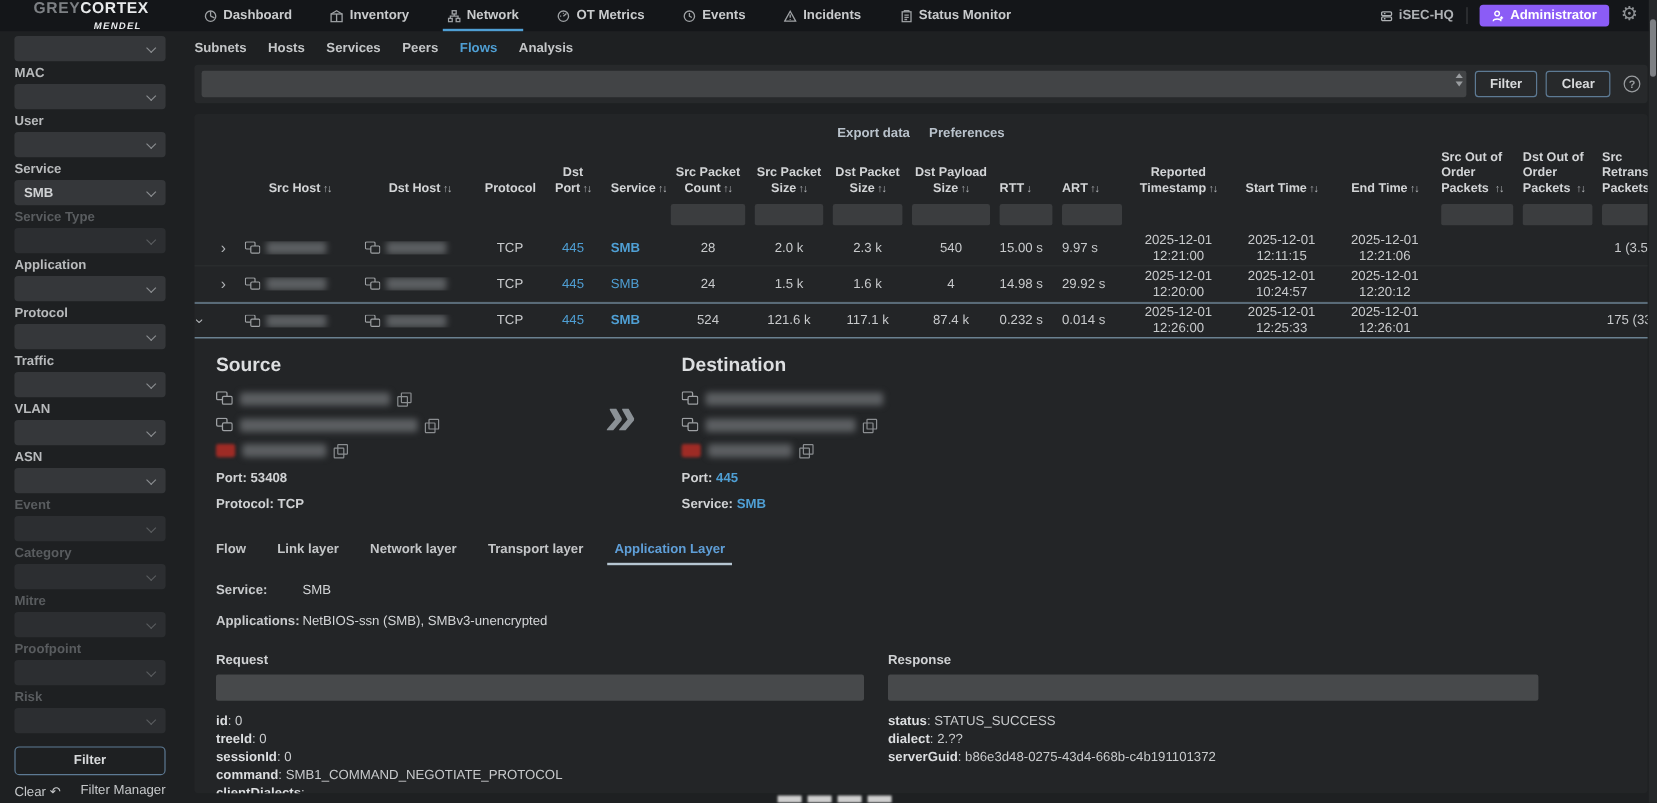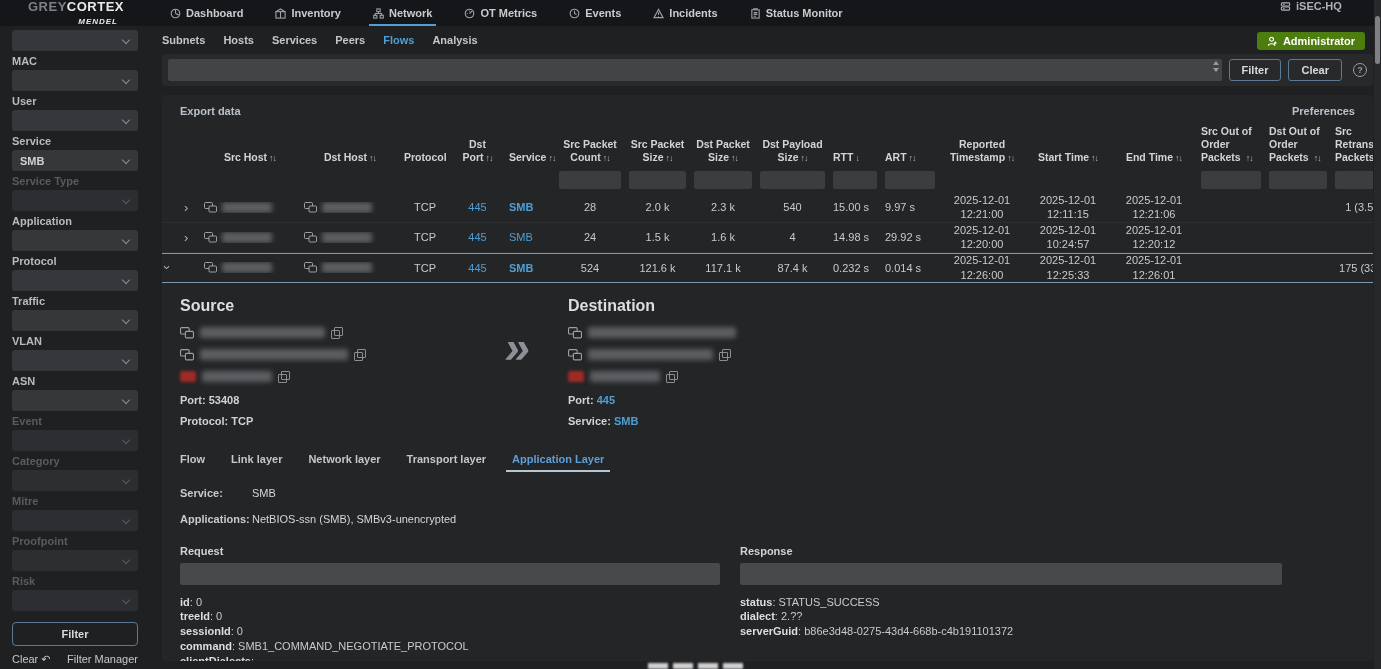--- a/index.html
+++ b/index.html
@@ -10,25 +10,25 @@
   
   .topbar { height:26px; background:#141619; display:flex; align-items:stretch; }
   .logo { width:152px; display:flex; flex-direction:column; align-items:center; justify-content:space-between; line-height:1; }
   .logo .l1 { font-size:13px; font-weight:bold; letter-spacing:.5px; }
   .logo .l1 .grey { color:#7d8084; } .logo .l1 .cortex { color:#e8eaec; }
   .logo .l2 { font-size:8px; font-weight:bold; font-style:italic; color:#e8eaec; letter-spacing:1px; align-self:flex-end; margin-right:34px; }
   .main-nav { display:flex; align-items:stretch; gap:4px; margin-left:4px; }
   .nav-item { display:flex; align-items:center; gap:5px; padding:0 14px; color:#c9cbcd; font-size:11px; font-weight:600; position:relative; cursor:pointer; }
   .nav-item svg { width:11px; height:11px; stroke:#9ea1a4; }
   .nav-item.active::after { content:""; position:absolute; left:10px; right:10px; bottom:0; height:2px; background:#4f9fd4; }
-  .topbar-right { margin-left:auto; display:flex; align-items:center; gap:10px; padding-right:16px;flex-direction:column; }
+  .topbar-right { margin-left:auto; display:flex; align-items:center; gap:10px; padding-right:16px; }
   .site { display:flex; align-items:center; gap:5px; color:#aeb1b4; font-weight:600; }
   .site svg { width:11px; height:11px; stroke:#aeb1b4; }
   .sep { width:1px; height:14px; background:#3a3d40; }
-  .admin-btn { display:flex; align-items:center; gap:5px; background:#4d7c0f; color:#fff; font-weight:bold;
+  .admin-btn { display:flex; align-items:center; gap:5px; background:#8b5cf6; color:#fff; font-weight:bold;
                border:none; border-radius:3px; padding:3px 10px; font-size:11px; cursor:pointer; }
   .admin-btn svg { width:11px; height:11px; stroke:#fff; }
   .gear { color:#8e9194; font-size:16px; line-height:1; cursor:pointer; }
 
   
   .layout { display:flex; height:643px; }
 
   
   .sidebar { width:152px; flex:none; padding:4px 14px 0 12px; }
   .fld { margin-bottom:3px; }
@@ -58,21 +58,21 @@
   .spinner i { width:0; height:0; border-left:3px solid transparent; border-right:3px solid transparent; display:block; }
   .spinner .up { border-bottom:4px solid #9a9da0; }
   .spinner .down { border-top:4px solid #9a9da0; }
   .fb-btn { background:transparent; border:1px solid #5d7a94; border-radius:3px; color:#d8dadc;
             font-size:11px; font-weight:600; padding:4px 12px; cursor:pointer; }
   .help-ic { width:14px; height:14px; border:1px solid #9a9da0; border-radius:50%; color:#9a9da0;
              display:flex; align-items:center; justify-content:center; font-size:9px; font-weight:bold; cursor:pointer; margin-left:4px; }
 
   
   .table-panel { margin-top:9px; background:#232527; border-radius:3px; padding:6px 0 0 0; height:566px; overflow:hidden; }
-  .table-links { display:flex; justify-content:space-between; gap:16px; padding:4px 18px 8px; color:#b9c2cb; font-weight:600; }
+  .table-links { display:flex; justify-content:center; gap:16px; padding:4px 18px 8px; color:#b9c2cb; font-weight:600; }
   .table-links span { cursor:pointer; }
 
   .ft { width:1229px; }
   .tr { display:flex; align-items:center; }
   .th, .td { flex:none; padding:0 4px; overflow:hidden; }
   .thead { align-items:flex-end; padding-bottom:4px; }
   .th { font-weight:bold; color:#d2d4d6; font-size:10.5px; line-height:1.25; }
   .sort { color:#b0b3b6; font-size:9px; letter-spacing:-1px; margin-left:2px; white-space:nowrap; }
 
   .c-exp{width:38px} .c-srchost{width:100px} .c-dsthost{width:100px} .c-proto{width:50px}

